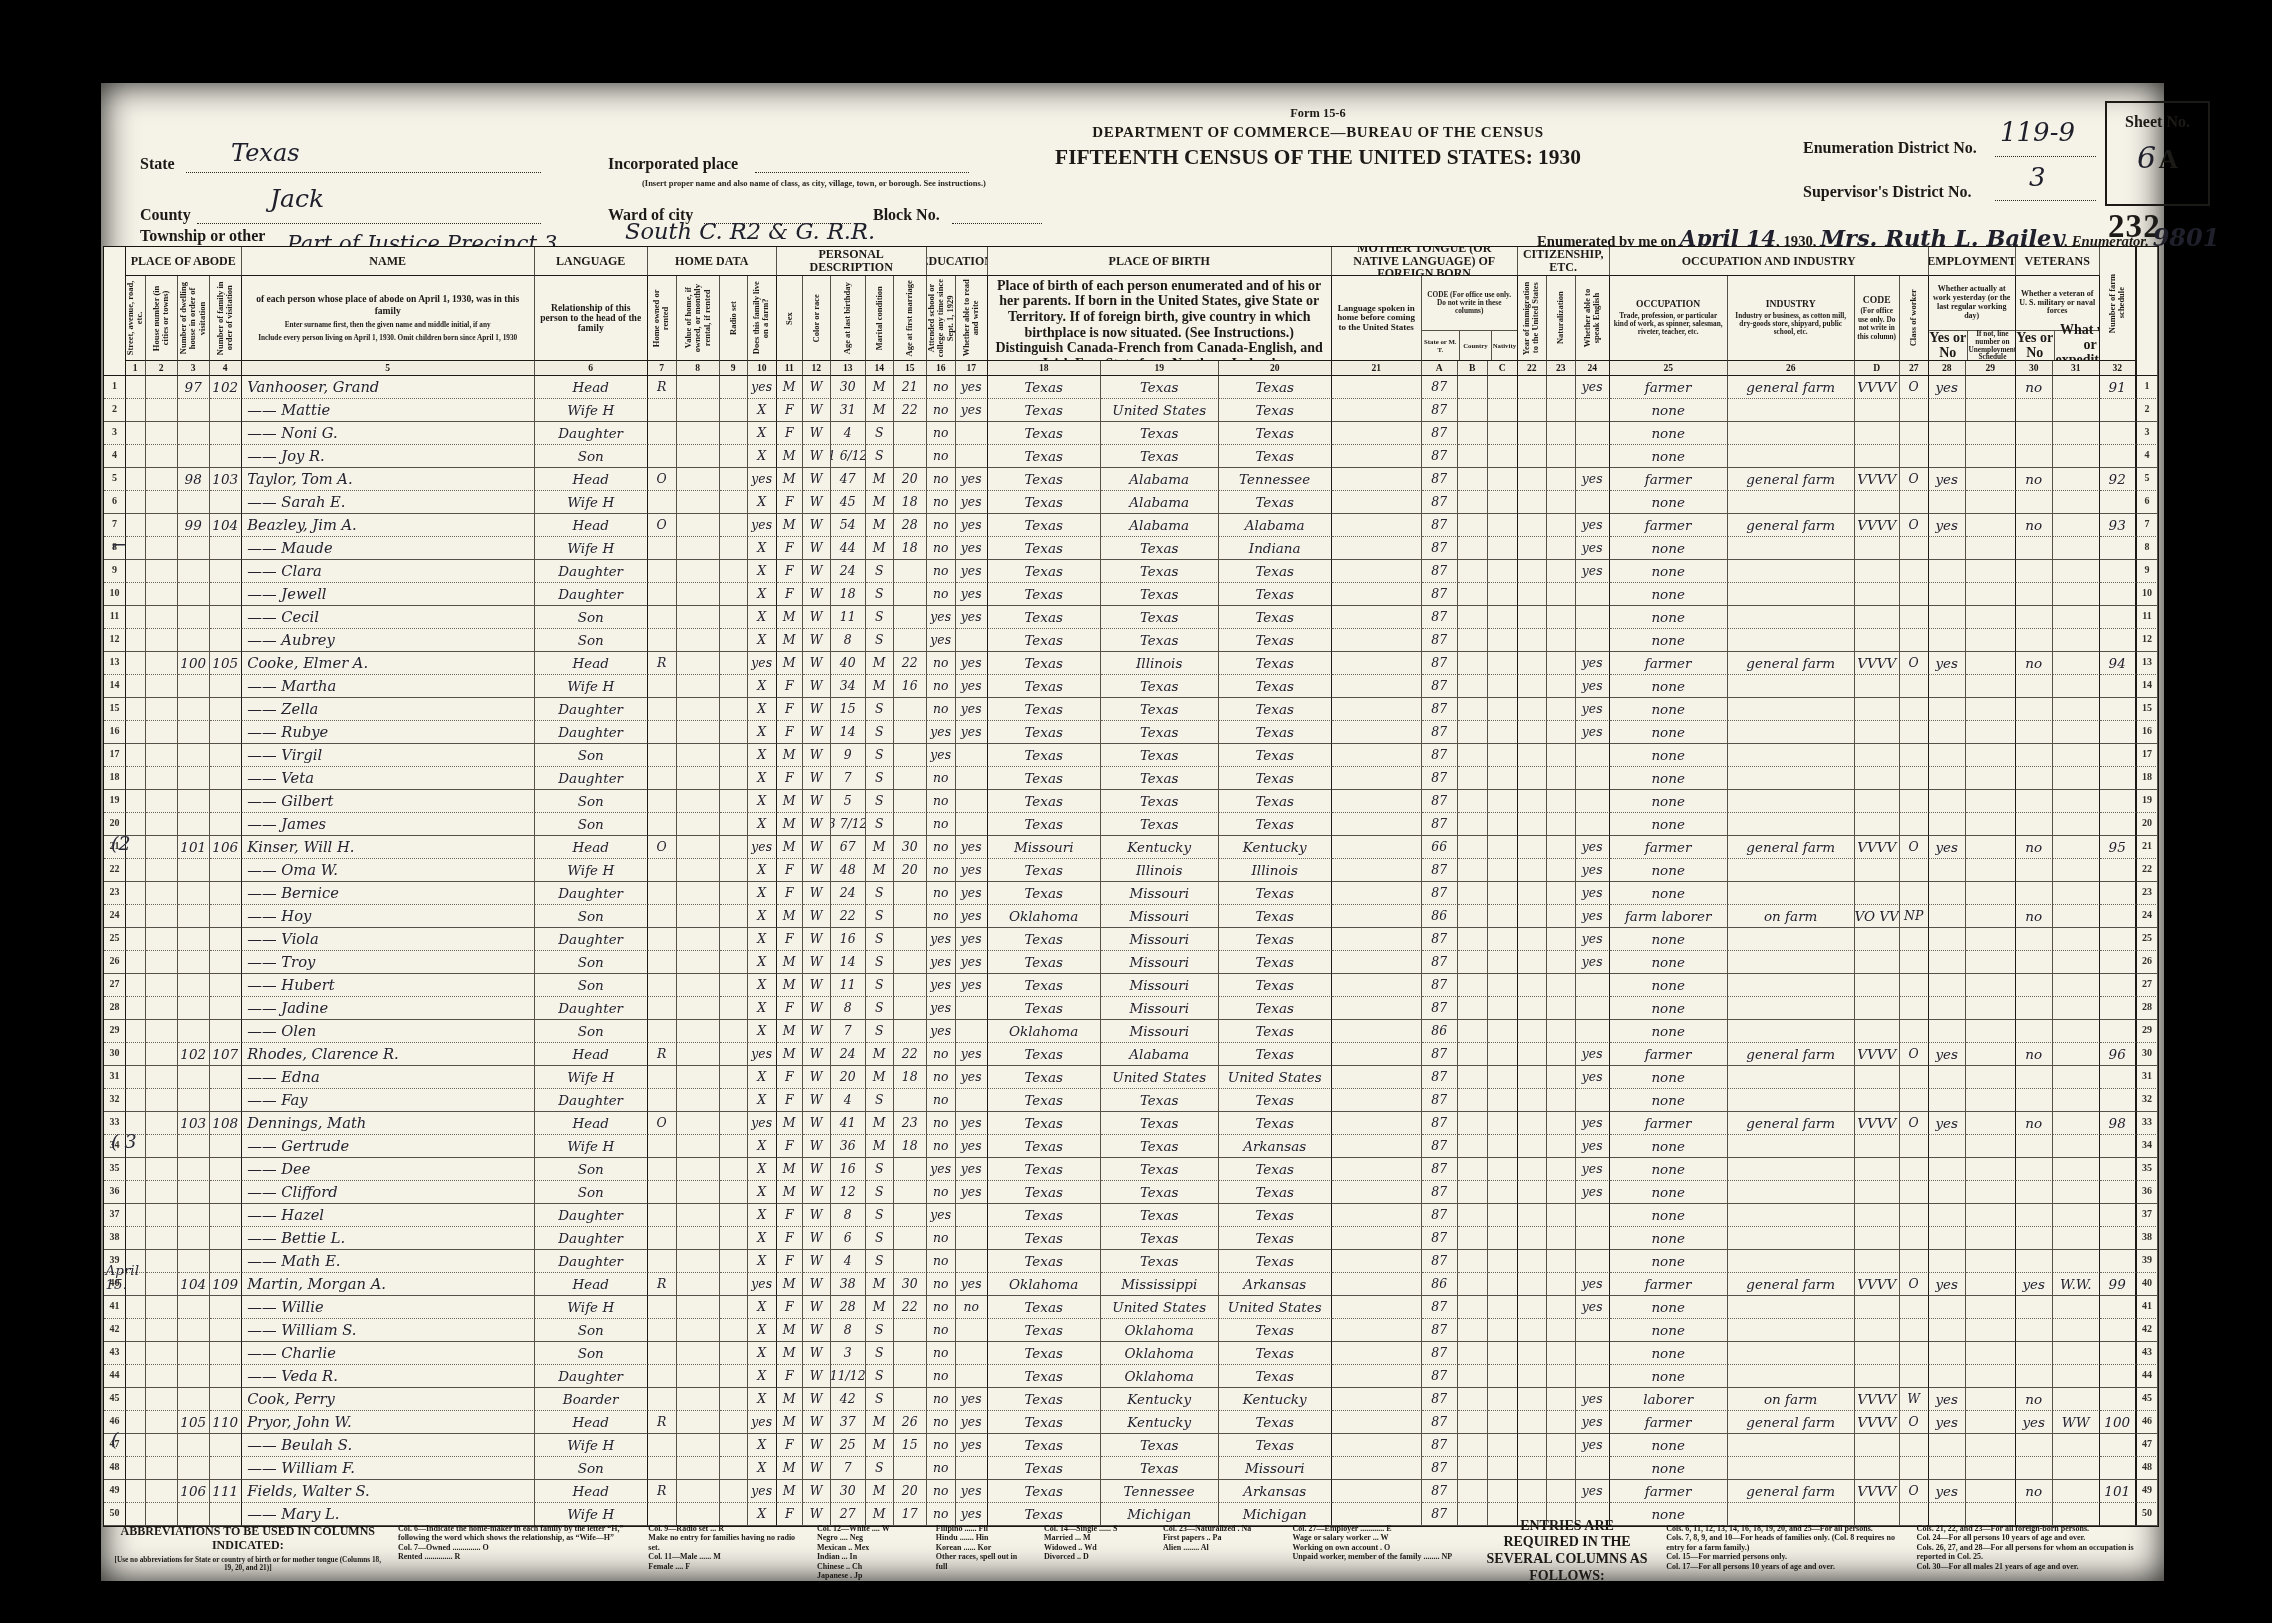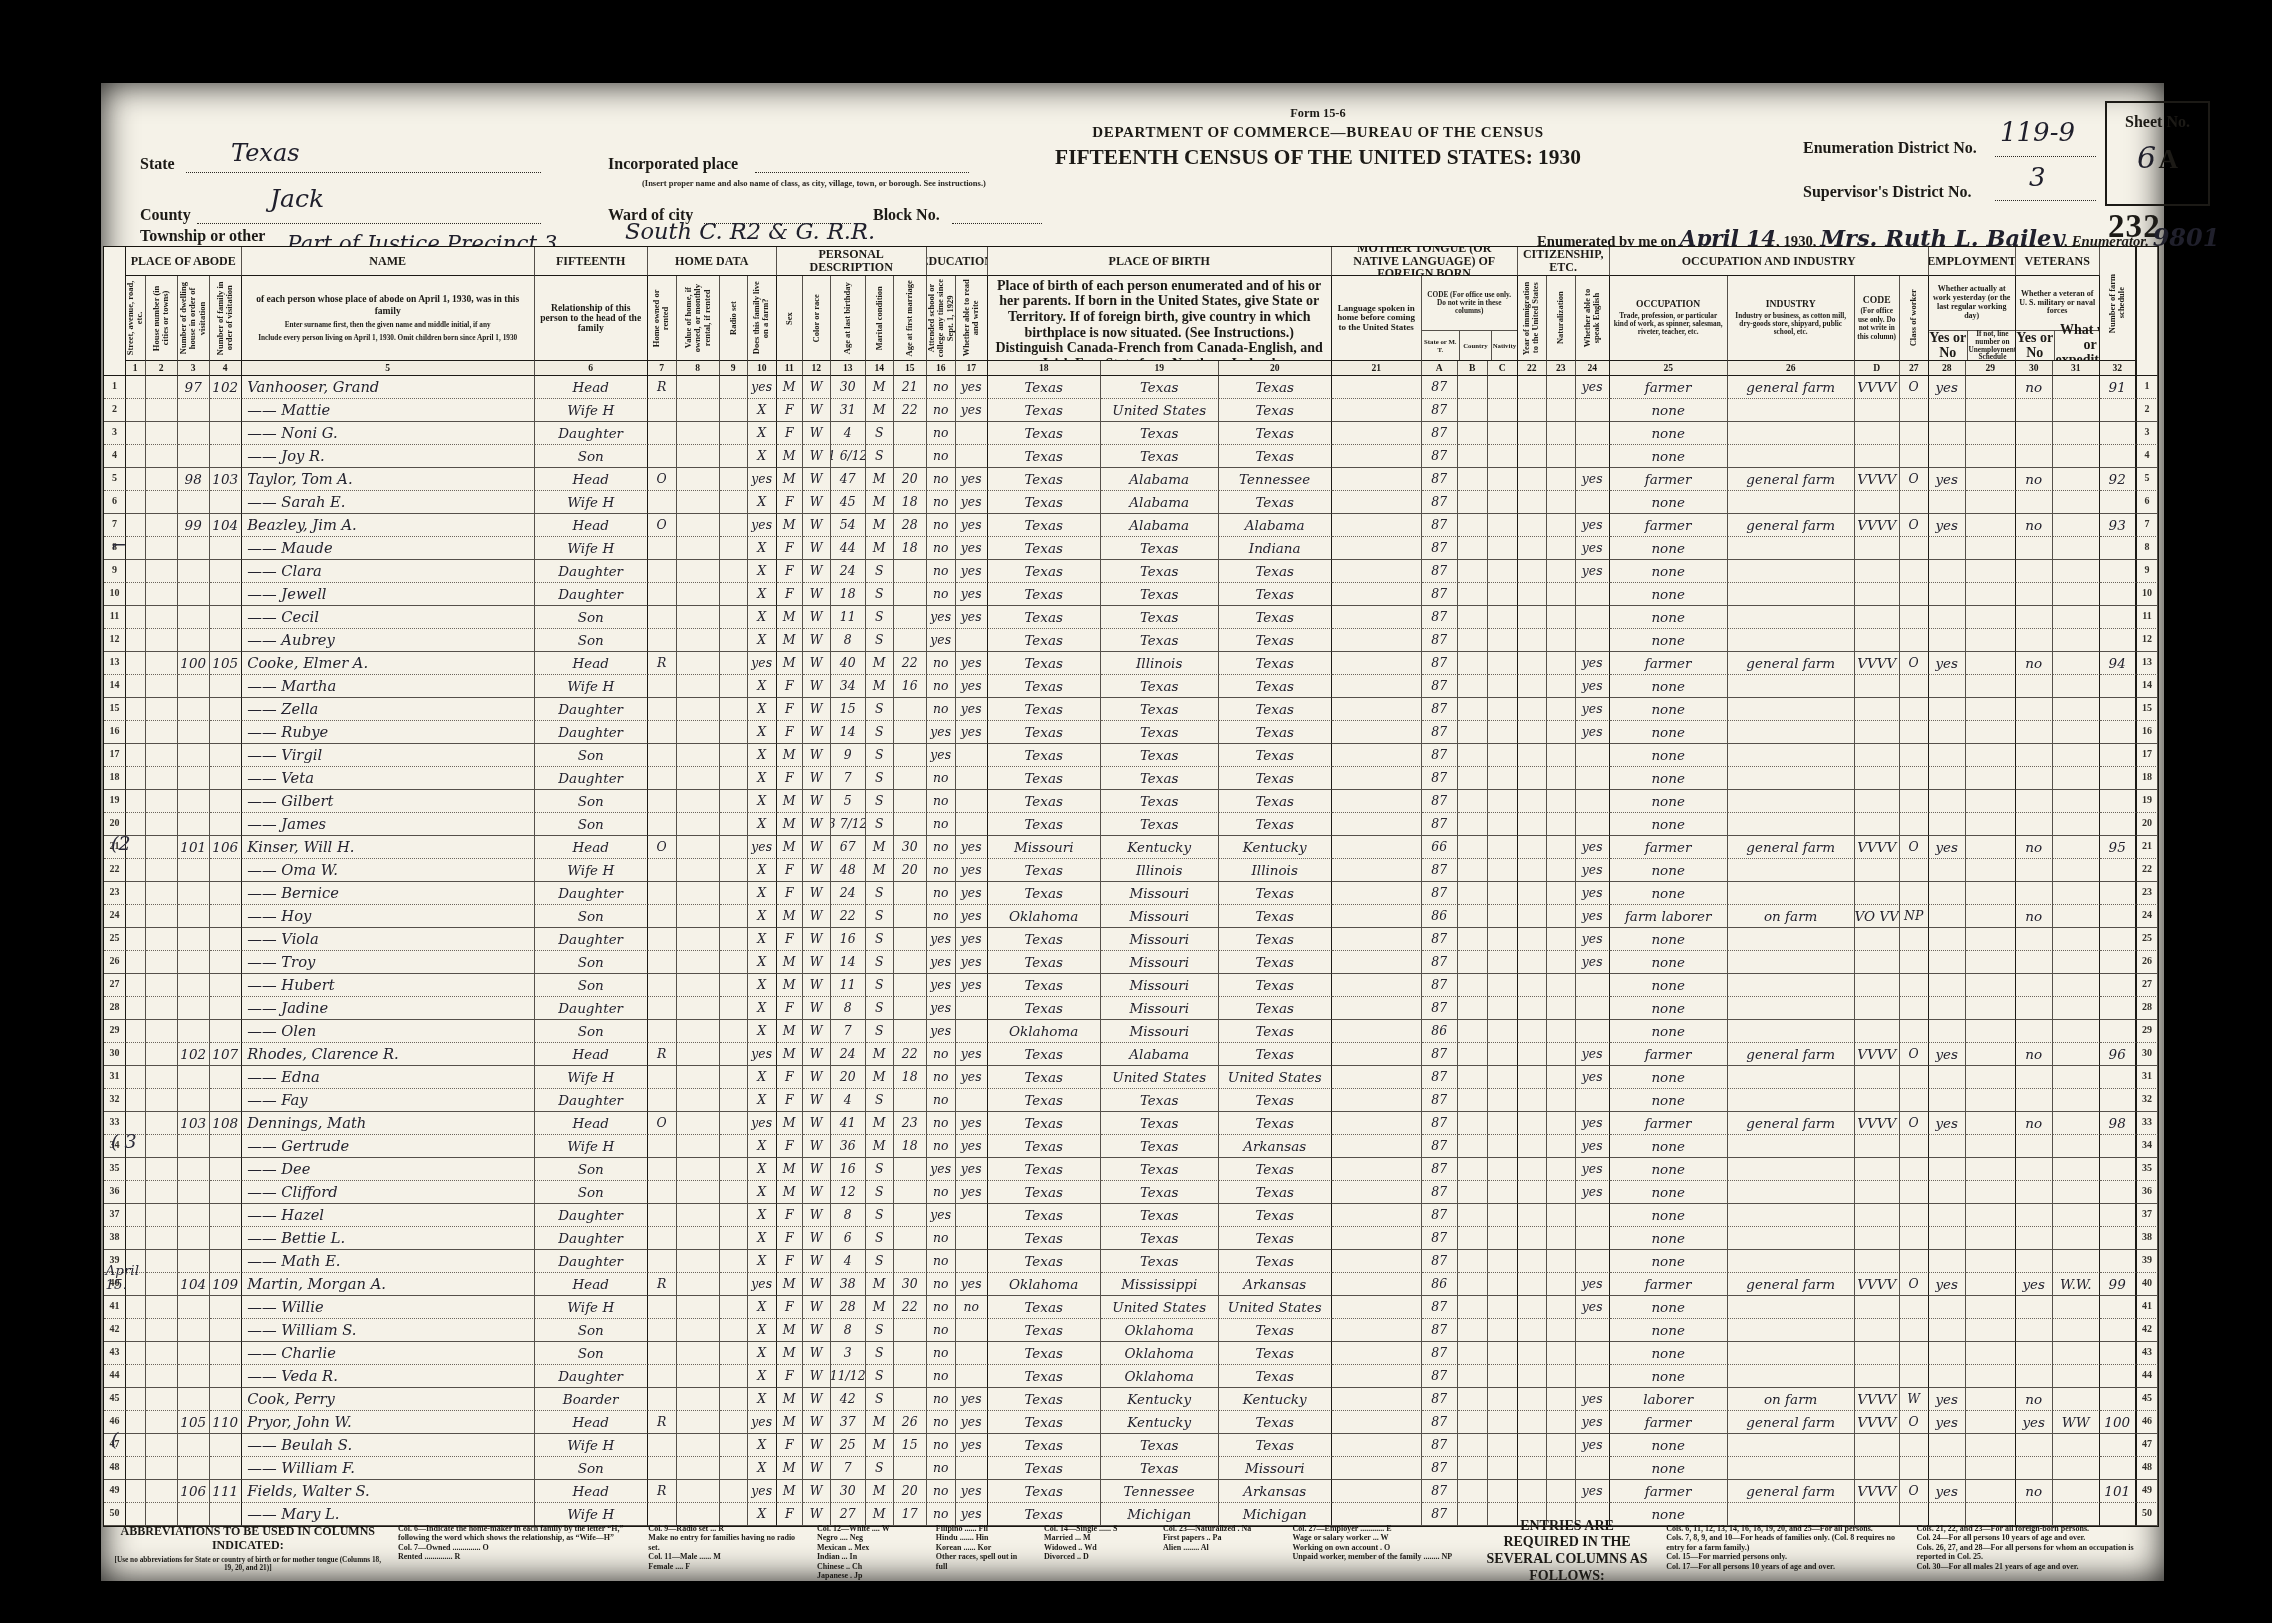--- a/index.html
+++ b/index.html
@@ -134,21 +134,21 @@
       <span class="hw" style="font-size:21.4px;">April 14</span><span>, 1930,</span>
       <span class="hw" style="font-size:22.5px;">Mrs. Ruth L. Bailey</span><span style="font-style:italic;">, Enumerator.</span>
       <span class="hw" style="font-size:24px;">9801</span>
     </div>
   </div>
 
   <div class="census-table" id="census-table" style="grid-template-columns: 21.4px 20px 32px 32px 32px 293px 113px 29px 43px 28px 29px 26px 28px 35px 28px 33px 29px 32px 113px 118px 113px 90px 36px 30px 30px 29px 29px 34px 118px 127px 45px 29px 37px 50px 37px 47px 36px 22.5px;">
       <div class="c grp hvy" style="grid-area: 1 / 1 / 4;"></div>
       <div class="c grp" style="grid-area: 1 / 2 / auto / span 4;">PLACE OF ABODE</div>
       <div class="c grp" style="grid-area: 1 / 6 / auto / span 1;">NAME</div>
-      <div class="c grp" style="grid-area: 1 / 7 / auto / span 1;">FIFTEENTH</div>
+      <div class="c grp" style="grid-area: 1 / 7 / auto / span 1;">LANGUAGE</div>
       <div class="c grp" style="grid-area: 1 / 8 / auto / span 4;">HOME DATA</div>
       <div class="c grp" style="grid-area: 1 / 12 / auto / span 5;">PERSONAL DESCRIPTION</div>
       <div class="c grp" style="grid-area: 1 / 17 / auto / span 2;">EDUCATION</div>
       <div class="c grp" style="grid-area: 1 / 19 / auto / span 3;">PLACE OF BIRTH</div>
       <div class="c grp" style="grid-area: 1 / 22 / auto / span 4;">MOTHER TONGUE (OR NATIVE LANGUAGE) OF FOREIGN BORN</div>
       <div class="c grp" style="grid-area: 1 / 26 / auto / span 3;">CITIZENSHIP, ETC.</div>
       <div class="c grp" style="grid-area: 1 / 29 / auto / span 4;">OCCUPATION AND INDUSTRY</div>
       <div class="c grp" style="grid-area: 1 / 33 / auto / span 2;">EMPLOYMENT</div>
       <div class="c grp" style="grid-area: 1 / 35 / auto / span 2;">VETERANS</div>
       <div class="c desc hvy" style="grid-area: 1 / 37 / 3 / span 1;">

